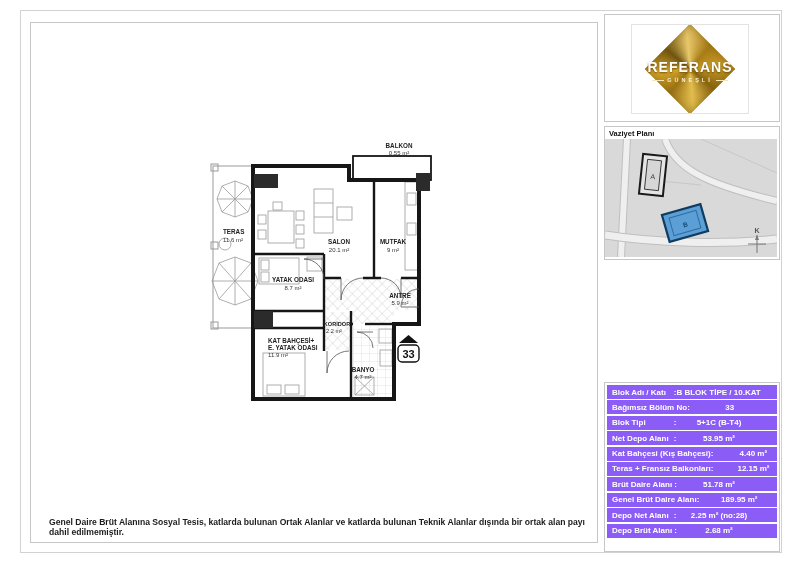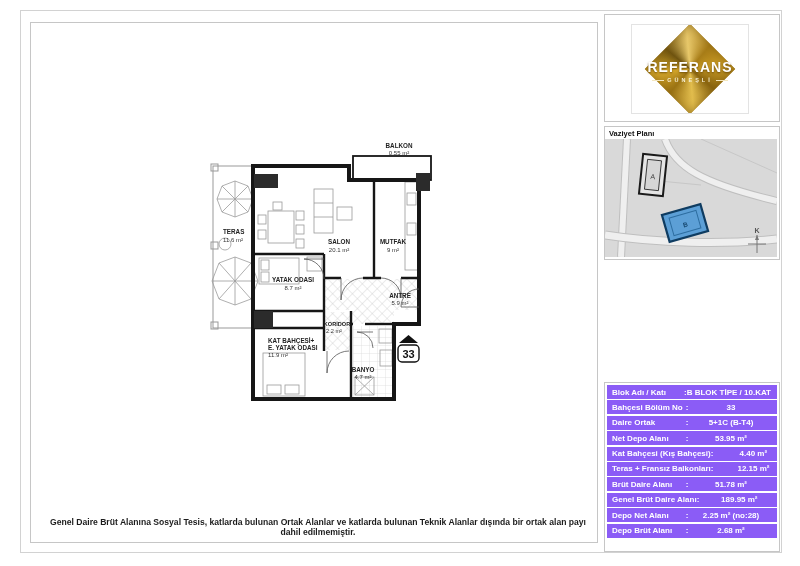--- a/index.html
+++ b/index.html
@@ -1,21 +1,21 @@
 <!DOCTYPE html>
 <html><head>
 <meta charset="utf-8">
 <style>
   html,body{margin:0;padding:0;background:#fff;}
   #page{position:relative;width:800px;height:566px;background:#fff;
         font-family:"Liberation Sans",sans-serif;color:#222;overflow:hidden;}
   .frame{position:absolute;border:1px solid #c6c6c6;background:#fff;}
   #outer-frame{left:20px;top:10px;width:760px;height:541px;border-color:#d2d2d2;}
   #plan-box{left:30px;top:22px;width:566px;height:519px;}
-  #footer-note{position:absolute;left:8px;right:0;bottom:5px;text-align:center;
+  #footer-note{position:absolute;left:18px;right:0;bottom:5px;
         font-size:8.6px;font-weight:700;color:#1c1c1c;letter-spacing:0px;}
   
   .rc{left:604px;width:174px;}
   #logo-box{top:14px;height:106px;}
   #logo-inner{position:absolute;left:26px;top:9px;width:116px;height:88px;border:1px solid #e3e3e3;
         display:flex;align-items:center;justify-content:center;overflow:hidden;}
   #logo-diamond{position:absolute;width:64px;height:64px;left:26px;top:12px;transform:rotate(45deg);
         background:conic-gradient(from 40deg,#c79a25,#8a6510,#e2bd4d,#9c7414,#d4a62a,#6f5410,#e8c86a,#a87d18,#c79a25);
         box-shadow:inset 0 0 10px rgba(120,85,10,.6);}
   #logo-text{position:absolute;left:0;right:0;top:34px;text-align:center;z-index:2;}
@@ -27,21 +27,21 @@
   #schematic-box{top:262px;height:116px;}
   .panel-title{position:absolute;left:4px;top:2px;font-size:7.5px;font-weight:700;color:#111;z-index:2;}
   .panel-svg{position:absolute;left:0;top:12px;}
   
   #table-box{top:382px;height:168px;}
   #info-rows{position:absolute;left:2px;top:2px;right:2px;}
   .trow{display:flex;align-items:center;height:14px;margin-bottom:1.4px;background:#8b5cf6;color:#fff;
         font-size:8px;font-weight:700;}
   .trow .lbl{flex:1;padding-left:5px;white-space:nowrap;}
   .trow .sep{width:8px;text-align:center;}
-  .trow .val{min-width:80px;text-align:center;padding-right:6px;white-space:nowrap;}
+  .trow .val{min-width:80px;text-align:center;padding-right:18px;white-space:nowrap;}
   
   #plan-svg{position:absolute;left:0;top:0;}
   text{font-family:"Liberation Sans",sans-serif;}
   .room-label{font-size:6.3px;fill:#222;font-weight:700;}
   .room-area{font-size:6px;fill:#333;}
   .thin{stroke:#999;stroke-width:1;fill:none;}
   .furn{stroke:#9a9a9a;stroke-width:0.8;fill:none;}
   .wall{stroke:#161616;fill:none;}
   .arc{stroke:#555;stroke-width:0.8;fill:none;}
 </style>
@@ -230,26 +230,26 @@
 
 
   <div id="table-box" class="frame rc">
     <div id="info-rows">
       <div class="trow">
           <span class="lbl">Blok Adı / Katı</span>
           <span class="sep"></span>
           <span class="val">:B BLOK TİPE / 10.KAT</span>
         </div>
       <div class="trow">
-          <span class="lbl">Bahçesi Bölüm No</span>
+          <span class="lbl">Bağımsız Bölüm No</span>
           <span class="sep">:</span>
           <span class="val">33</span>
         </div>
       <div class="trow">
-          <span class="lbl">Daire Ortak</span>
+          <span class="lbl">Blok Tipi</span>
           <span class="sep">:</span>
           <span class="val">5+1C (B-T4)</span>
         </div>
       <div class="trow">
           <span class="lbl">Net Depo Alanı</span>
           <span class="sep">:</span>
           <span class="val">53.95 m²</span>
         </div>
       <div class="trow">
           <span class="lbl">Kat Bahçesi (Kış Bahçesi)</span>

